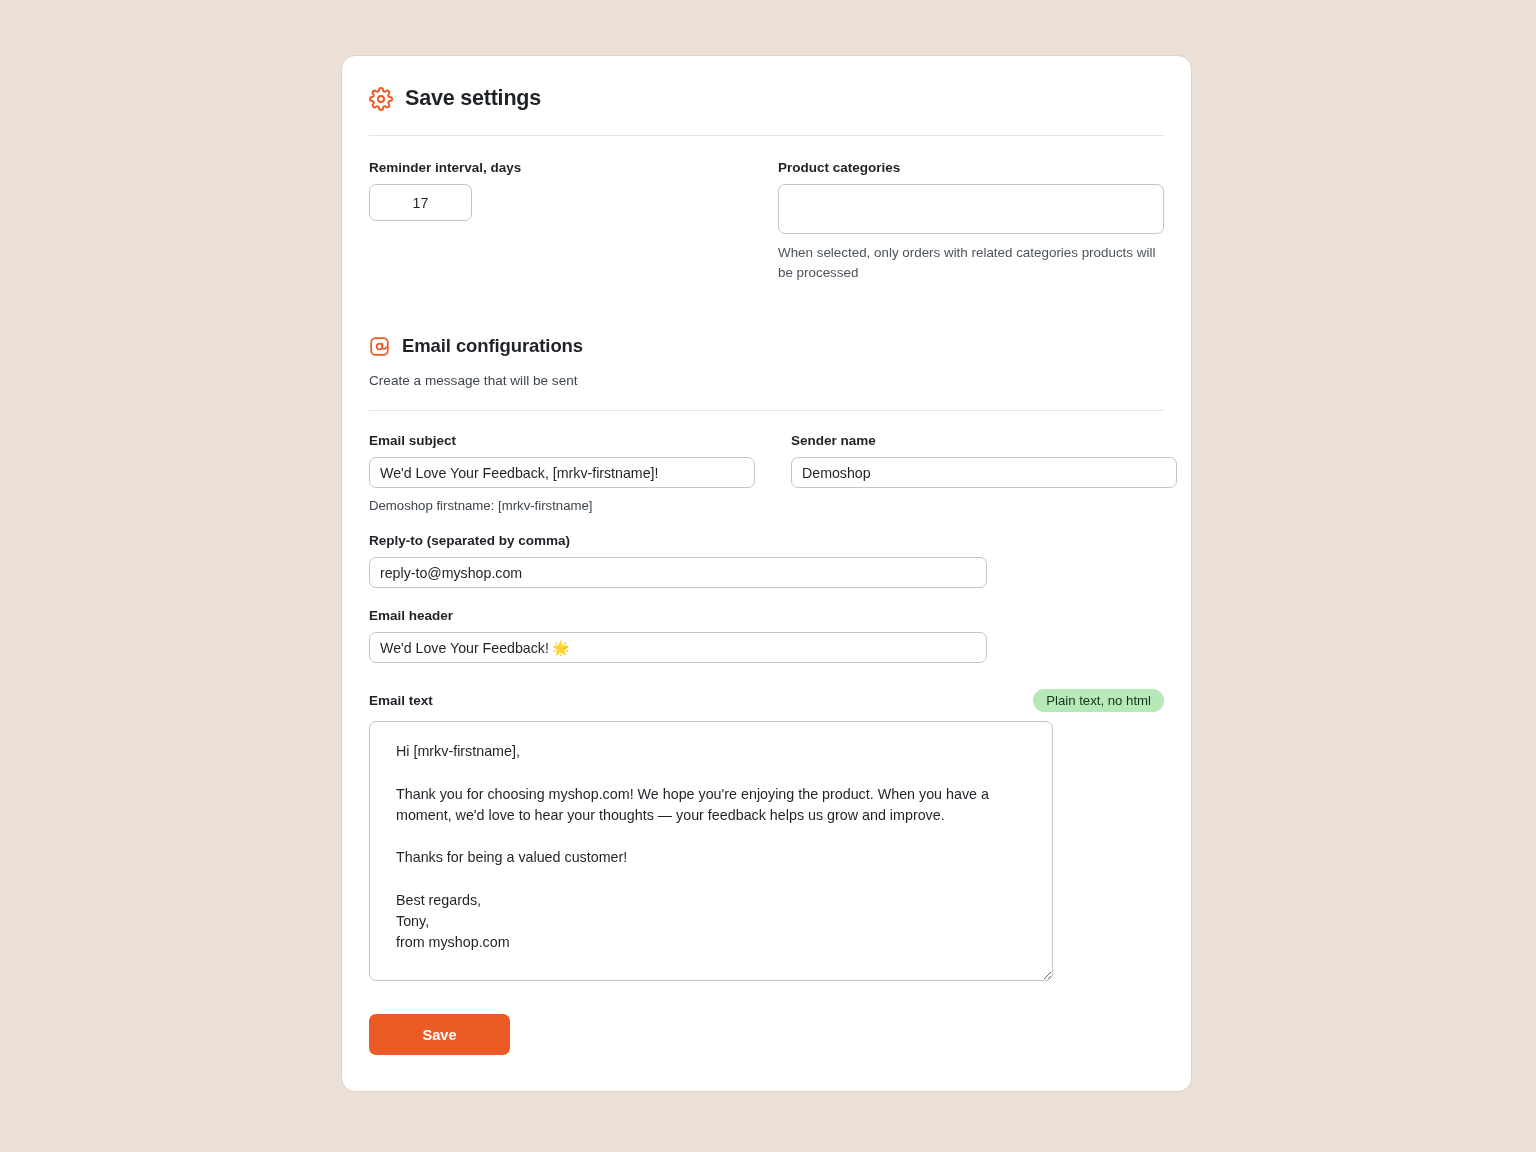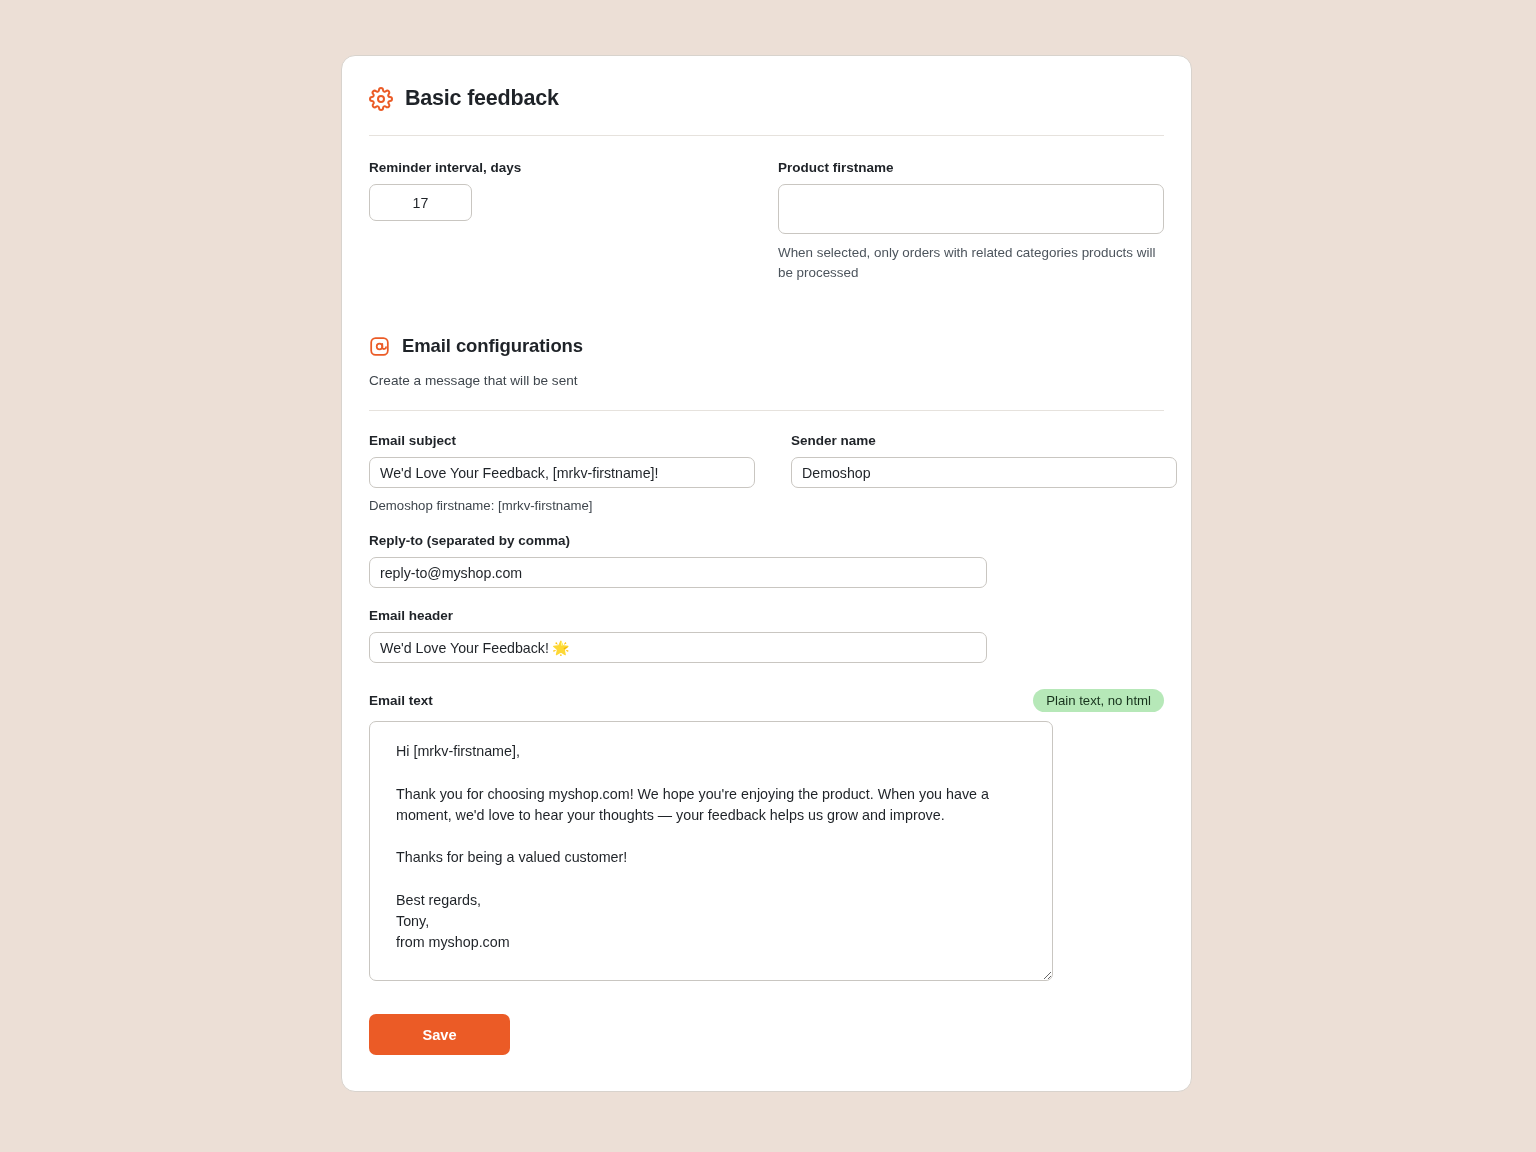--- a/index.html
+++ b/index.html
@@ -184,32 +184,32 @@
 <div class="card">
   <div class="card-inner">
 
     <div class="section-head">
       <span class="gear-icon">
         <svg width="24" height="24" viewBox="0 0 24 24" fill="none" stroke="#eb5b26" stroke-width="2" stroke-linecap="round" stroke-linejoin="round">
           <circle cx="12" cy="12" r="3"></circle>
           <path d="M19.4 15a1.65 1.65 0 0 0 .33 1.82l.06.06a2 2 0 1 1-2.83 2.83l-.06-.06a1.65 1.65 0 0 0-1.82-.33 1.65 1.65 0 0 0-1 1.51V21a2 2 0 1 1-4 0v-.09A1.65 1.65 0 0 0 9 19.4a1.65 1.65 0 0 0-1.82.33l-.06.06a2 2 0 1 1-2.83-2.83l.06-.06a1.65 1.65 0 0 0 .33-1.82 1.65 1.65 0 0 0-1.51-1H3a2 2 0 1 1 0-4h.09A1.65 1.65 0 0 0 4.6 9a1.65 1.65 0 0 0-.33-1.82l-.06-.06a2 2 0 1 1 2.83-2.83l.06.06A1.65 1.65 0 0 0 9 4.6a1.65 1.65 0 0 0 1-1.51V3a2 2 0 1 1 4 0v.09a1.65 1.65 0 0 0 1 1.51 1.65 1.65 0 0 0 1.82-.33l.06-.06a2 2 0 1 1 2.83 2.83l-.06.06a1.65 1.65 0 0 0-.33 1.82V9a1.65 1.65 0 0 0 1.51 1H21a2 2 0 1 1 0 4h-.09a1.65 1.65 0 0 0-1.51 1z"></path>
         </svg>
       </span>
-      <div class="title">Basic feedback</div>
+      <div class="title">Save settings</div>
     </div>
 
     <div class="divider"></div>
 
     <div class="row-two">
       <div class="col-left">
         <div class="field-label">Reminder interval, days</div>
         <input class="txt num-input" type="text" value="17" style="">
       </div>
       <div class="col-right">
-        <div class="field-label">Product firstname</div>
+        <div class="field-label">Product categories</div>
         <input class="txt cat-box" type="text" value="" style="">
         <div class="hint">When selected, only orders with related categories products will be processed</div>
       </div>
     </div>
 
     <div class="email-section">
       <div class="section-head">
         <span class="at-icon">
           <svg width="21" height="21" viewBox="0 0 24 24" fill="none" stroke="#eb5b26" stroke-width="2" stroke-linecap="round" stroke-linejoin="round">
             <rect x="2.5" y="2.5" width="19" height="19" rx="5"></rect>

